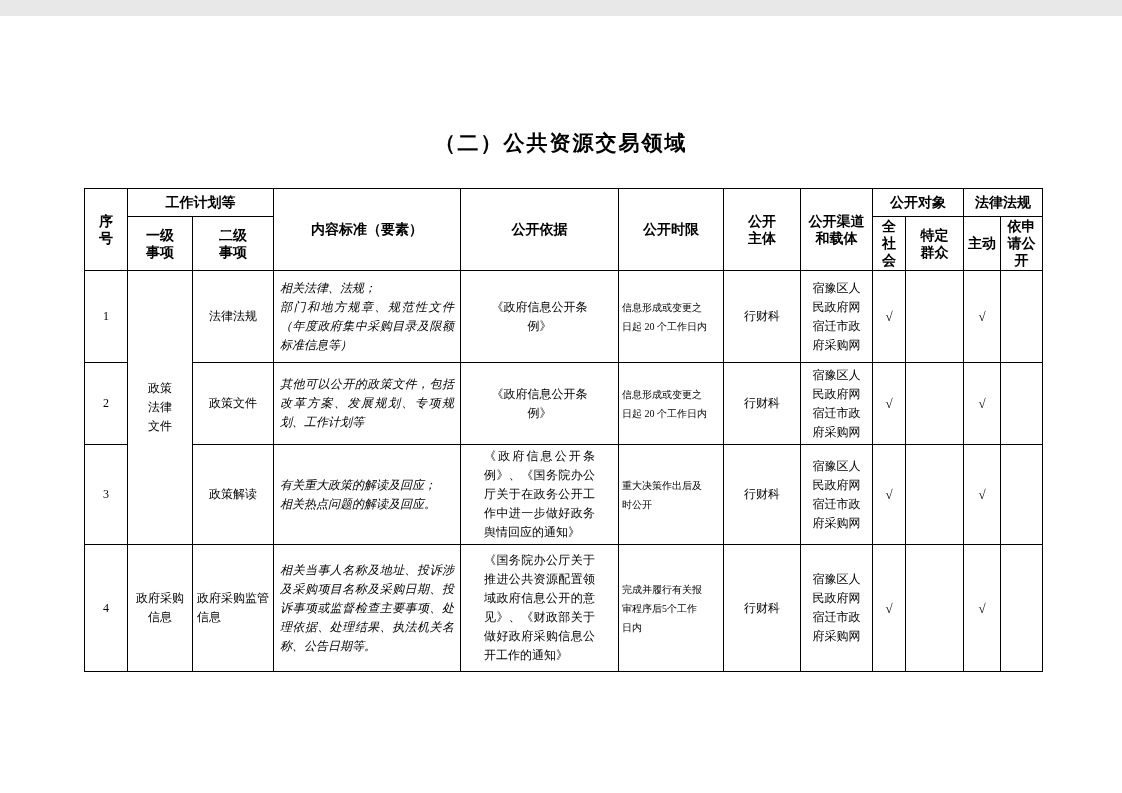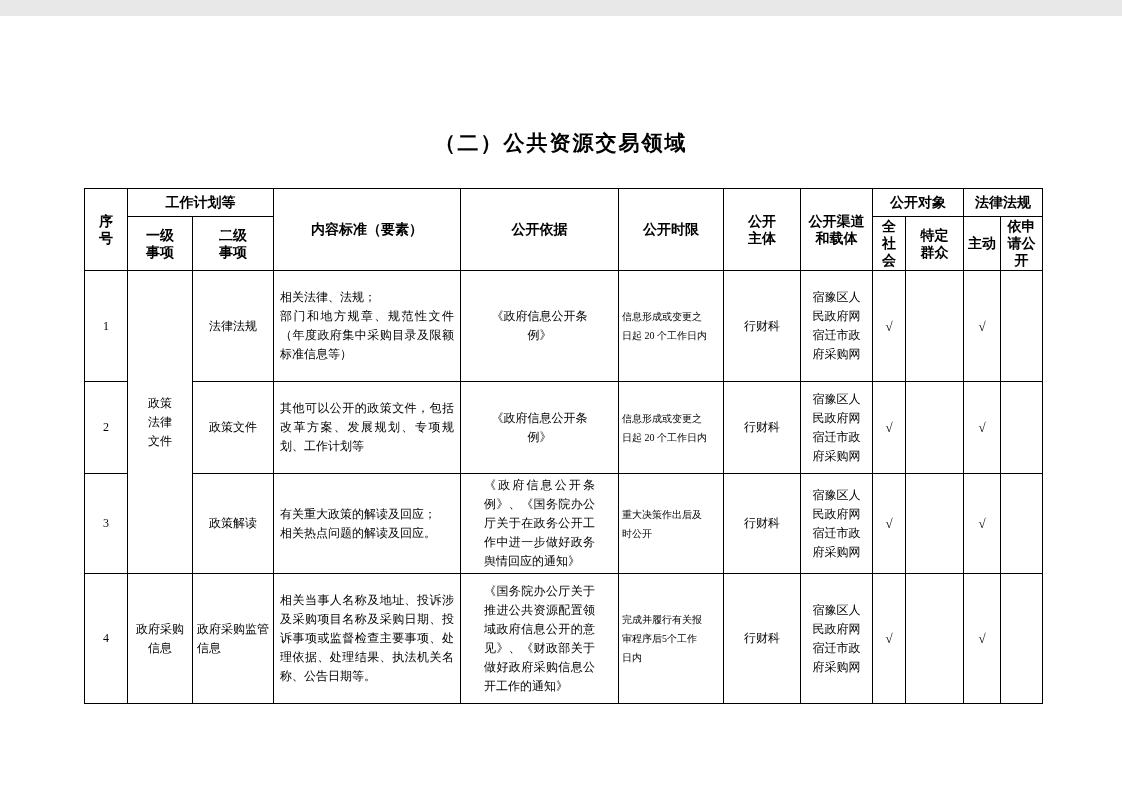--- a/index.html
+++ b/index.html
@@ -51,21 +51,21 @@
     line-height:19px;
     text-align:center;
   }
   thead tr.hr1 { height:28px; }
   thead tr.hr2 { height:51px; }
   tbody tr.r1 { height:92px; }
   tbody tr.r2 { height:82px; }
   tbody tr.r3 { height:84px; }
   tbody tr.r4 { height:127px; }
 
-  td.c-content { text-align:justify; padding:17px 6px; }
+  td.c-content { text-align:justify; padding:2px 6px;font-style:italic; }
   td.c-basis   { text-align:center;  padding:2px 23px; }
   tbody tr.r3 td.c-basis,
   tbody tr.r4 td.c-basis { text-align:justify; }
   td.c-time    { text-align:left; padding:2px 3px; font-size:10px; }
   td.c-channel { padding:2px 7px; }
   tbody tr.r4 td.c-l2 { text-align:left; padding-left:4px; }
   td.c-check   { font-size:13px; }
 
   .page-number {
     position:absolute;

